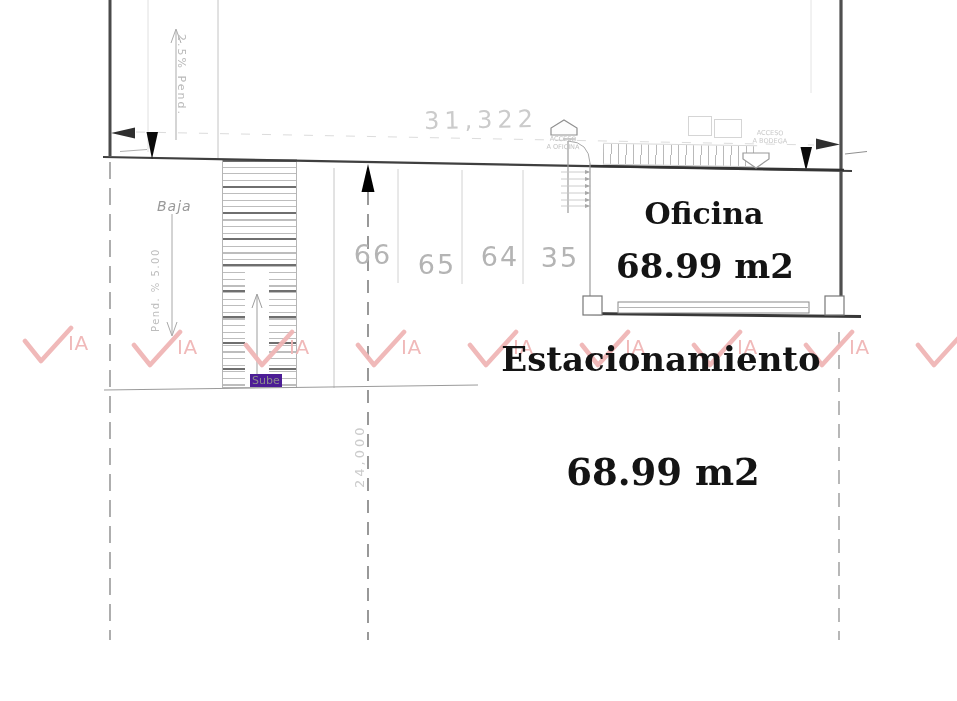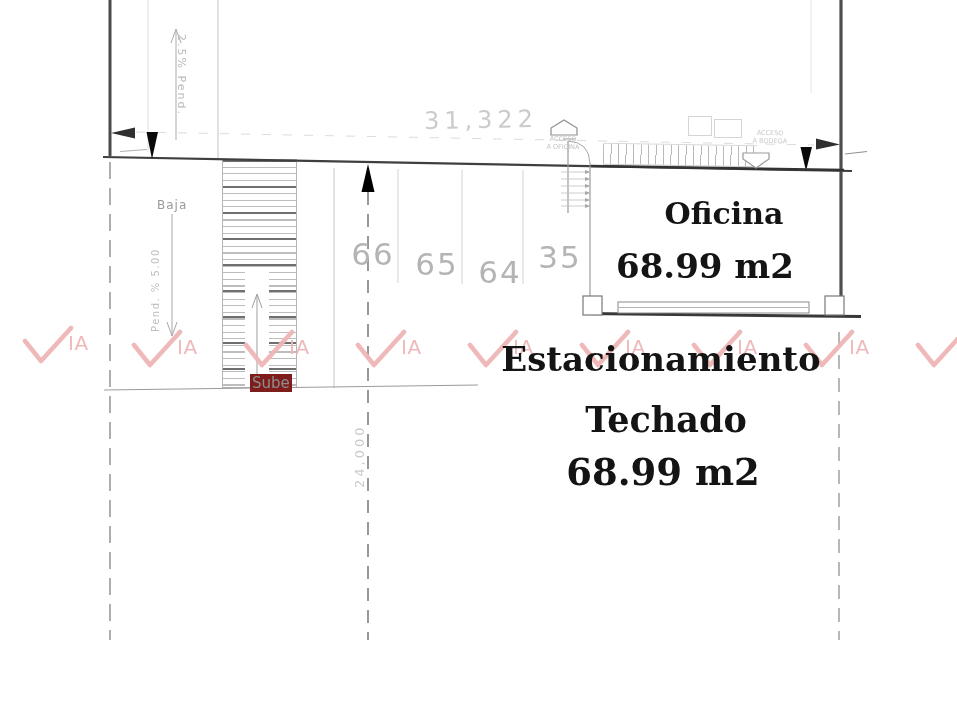--- a/index.html
+++ b/index.html
@@ -24,26 +24,26 @@
   .mini-rect{border:1px solid #d5d5d5;z-index:2;background:transparent;}
   
   .cad{color:#c4c4c4;z-index:3;white-space:nowrap;}
   .dim-w{left:424px;top:106px;font-size:24px;letter-spacing:5px;color:#cbcbcb;transform:rotate(-1deg);}
   .slope-top{left:188px;top:34px;width:112px;font-size:11px;letter-spacing:2px;color:#b9b9b9;
              transform:rotate(90deg);transform-origin:0 0;}
   .slope-left{left:150px;top:332px;width:116px;font-size:10px;letter-spacing:1.5px;color:#bdbdbd;
              transform:rotate(-90deg);transform-origin:0 0;}
   .dim-d{left:352px;top:488px;width:102px;font-size:13px;letter-spacing:3px;color:#cccccc;
              transform:rotate(-90deg);transform-origin:0 0;}
-  .baja{left:157px;top:198px;font-size:12px;color:#9a9a9a;letter-spacing:1px;}
-  .sube{left:250px;top:374px;font-size:15px;color:#8d8d8d;background:#7f1d1d;padding:0 2px;z-index:3;}
+  .baja{left:157px;top:198px;font-size:14px;color:#9a9a9a;letter-spacing:1px;font-style:italic;}
+  .sube{left:250px;top:374px;font-size:11px;color:#8d8d8d;background:#4c1d95;padding:0 2px;z-index:3;}
   .acceso{font-size:6.5px;line-height:7.5px;text-align:center;transform:rotate(1deg);z-index:3;}
   .acceso-bodega{left:532px;top:136px;width:62px;color:#c2c2c2;}
   .acceso-oficina{left:738px;top:130px;width:64px;color:#c9c9c9;}
-  .stall{font-size:31px;color:#b4b4b4;letter-spacing:2px;z-index:3;transform:translate(-50%,-50%);}
+  .stall{font-size:27px;color:#b4b4b4;letter-spacing:2px;z-index:3;transform:translate(-50%,-50%);}
   
   .biglabel{font-family:"DejaVu Serif",serif;font-weight:700;color:#141414;z-index:6;
             white-space:nowrap;transform:translate(-50%,-50%);}
   
   .wm{top:324px;width:72px;height:44px;z-index:5;opacity:.95;}
   .wm-first{width:86px;top:320px;}
 </style>
 </head>
 <body>
 
@@ -138,21 +138,21 @@
     <div>ACCESO</div>
     <div>A OFICINA</div>
   </div>
   <div class="abs acceso acceso-oficina">
     <div>ACCESO</div>
     <div>A BODEGA</div>
   </div>
 
   <div class="abs stall" style="left:373px;top:254px;">66</div>
   <div class="abs stall" style="left:437px;top:264px;text-align:right;">65</div>
-  <div class="abs stall" style="left:500px;top:256px;margin-top:16px;">64</div>
+  <div class="abs stall" style="left:500px;top:256px;">64</div>
   <div class="abs stall" style="left:560px;top:257px;">35</div>
 
   <svg class="abs wm wm-first" style="left:14px;" viewBox="0 0 72 44">
     <polyline points="4,21 20,41 50,8" fill="none" stroke="#f0b6b6" stroke-width="4.6" stroke-linecap="round" stroke-linejoin="round"></polyline>
     <text x="47" y="30" font-size="20" fill="#f0b6b6" letter-spacing="0.5">IA</text>
   </svg>
   <svg class="abs wm" style="left:130px;" viewBox="0 0 72 44">
     <polyline points="4,21 20,41 50,8" fill="none" stroke="#f0b6b6" stroke-width="4.6" stroke-linecap="round" stroke-linejoin="round"></polyline>
     <text x="47" y="30" font-size="20" fill="#f0b6b6" letter-spacing="0.5">IA</text>
   </svg>
@@ -178,19 +178,18 @@
   </svg>
   <svg class="abs wm" style="left:802px;" viewBox="0 0 72 44">
     <polyline points="4,21 20,41 50,8" fill="none" stroke="#f0b6b6" stroke-width="4.6" stroke-linecap="round" stroke-linejoin="round"></polyline>
     <text x="47" y="30" font-size="20" fill="#f0b6b6" letter-spacing="0.5">IA</text>
   </svg>
   <svg class="abs wm" style="left:914px;" viewBox="0 0 72 44">
     <polyline points="4,21 20,41 50,8" fill="none" stroke="#f0b6b6" stroke-width="4.6" stroke-linecap="round" stroke-linejoin="round"></polyline>
     <text x="47" y="30" font-size="20" fill="#f0b6b6" letter-spacing="0.5">IA</text>
   </svg>
 
-  <div class="abs biglabel" style="left:704px;top:213px;font-size:30px;margin-left:20px;">Oficina</div>
+  <div class="abs biglabel" style="left:704px;top:213px;font-size:30px;">Oficina</div>
   <div class="abs biglabel" style="left:705px;top:266px;font-size:34px;">68.99 m2</div>
   <div class="abs biglabel" style="left:661px;top:359px;font-size:34px;">Estacionamiento</div>
-  <div class="abs biglabel" style="left:666px;top:419px;font-size:35px;">Techado</div>
   <div class="abs biglabel" style="left:663px;top:472px;font-size:37px;">68.99 m2</div>
 
 </div>
 
 </body></html>

